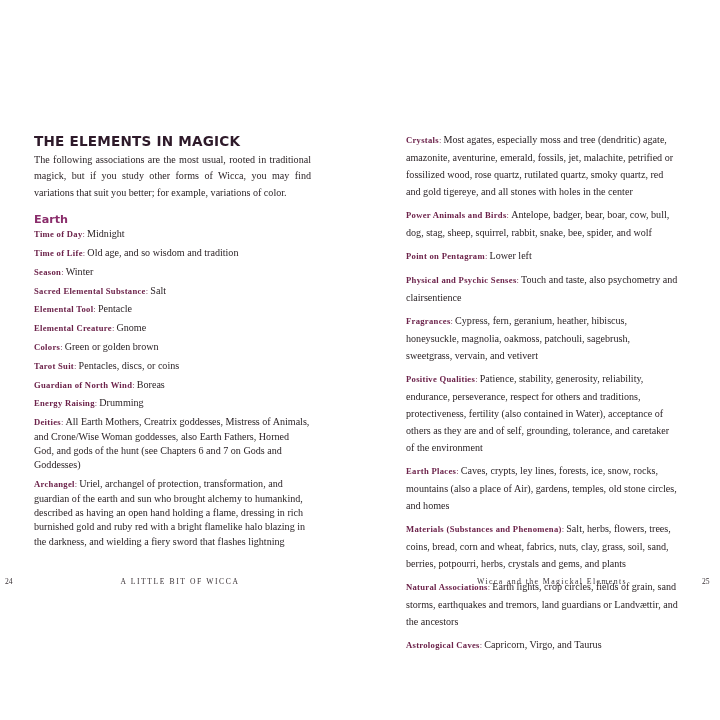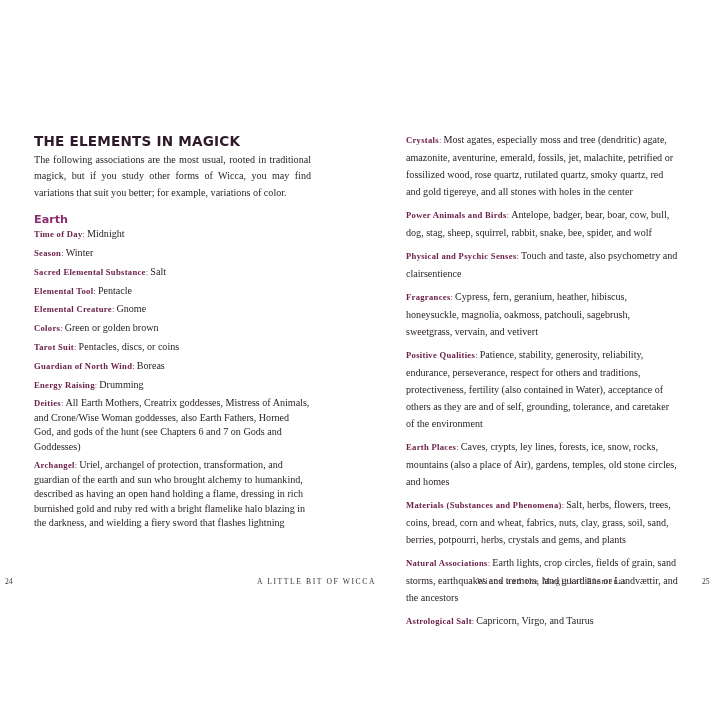--- a/index.html
+++ b/index.html
@@ -82,62 +82,64 @@
   .page-right .entry { line-height: 17px; margin-bottom: 6px; }
 
   .footer {
     position: absolute;
     top: 577px;
     font-size: 7.6px;
     color: #3a3236;
     letter-spacing: 1.2px;
   }
   .folio-left { left: 5px; letter-spacing: 0; }
-  .running-left { left: 16px; width: 360px; text-align: right; letter-spacing: 1.6px; }
+  .running-left { left: 0; width: 360px; text-align: center; letter-spacing: 1.6px; }
   .running-right { left: 12px; width: 360px; text-align: center; letter-spacing: 1.4px; font-size: 7.8px; }
   .folio-right { left: 342px; letter-spacing: 0; }
 </style>
 </head>
 <body>
 
 <div class="spread">
 
   <div class="page page-left">
     <div class="col">
       <div class="section-title">THE ELEMENTS IN MAGICK</div>
       <p class="intro">The following associations are the most usual, rooted in traditional magick, but if you study other forms of Wicca, you may find variations that suit you better; for example, variations of color.</p>
       <div class="element-name">Earth</div>
 
       <p class="entry tight"><span class="label">Time of Day</span><span class="sep">: </span><span>Midnight</span></p>
+      <p class="entry tight"><span class="label">Time of Life</span><span class="sep">: </span><span>Old age, and so wisdom and tradition</span></p>
       <p class="entry tight"><span class="label">Season</span><span class="sep">: </span><span>Winter</span></p>
       <p class="entry tight"><span class="label">Sacred Elemental Substance</span><span class="sep">: </span><span>Salt</span></p>
       <p class="entry tight"><span class="label">Elemental Tool</span><span class="sep">: </span><span>Pentacle</span></p>
       <p class="entry tight"><span class="label">Elemental Creature</span><span class="sep">: </span><span>Gnome</span></p>
       <p class="entry tight"><span class="label">Colors</span><span class="sep">: </span><span>Green or golden brown</span></p>
       <p class="entry tight"><span class="label">Tarot Suit</span><span class="sep">: </span><span>Pentacles, discs, or coins</span></p>
       <p class="entry tight"><span class="label">Guardian of North Wind</span><span class="sep">: </span><span>Boreas</span></p>
       <p class="entry tight"><span class="label">Energy Raising</span><span class="sep">: </span><span>Drumming</span></p>
       <p class="entry tight"><span class="label">Deities</span><span class="sep">: </span><span>All Earth Mothers, Creatrix goddesses, Mistress of Animals, and Crone/Wise Woman goddesses, also Earth Fathers, Horned God, and gods of the hunt (see Chapters 6 and 7 on Gods and Goddesses)</span></p>
       <p class="entry tight"><span class="label">Archangel</span><span class="sep">: </span><span>Uriel, archangel of protection, transformation, and guardian of the earth and sun who brought alchemy to humankind, described as having an open hand holding a flame, dressing in rich burnished gold and ruby red with a bright flamelike halo blazing in the darkness, and wielding a fiery sword that flashes lightning</span></p>
     </div>
 
     <div class="footer folio-left">24</div>
     <div class="footer running-left">A LITTLE BIT OF WICCA</div>
   </div>
 
   <div class="page page-right">
     <div class="col">
       <p class="entry"><span class="label">Crystals</span><span class="sep">: </span><span>Most agates, especially moss and tree (dendritic) agate, amazonite, aventurine, emerald, fossils, jet, malachite, petrified or fossilized wood, rose quartz, rutilated quartz, smoky quartz, red and gold tigereye, and all stones with holes in the center</span></p>
       <p class="entry"><span class="label">Power Animals and Birds</span><span class="sep">: </span><span>Antelope, badger, bear, boar, cow, bull, dog, stag, sheep, squirrel, rabbit, snake, bee, spider, and wolf</span></p>
+      <p class="entry"><span class="label">Point on Pentagram</span><span class="sep">: </span><span>Lower left</span></p>
       <p class="entry"><span class="label">Physical and Psychic Senses</span><span class="sep">: </span><span>Touch and taste, also psychometry and clairsentience</span></p>
       <p class="entry"><span class="label">Fragrances</span><span class="sep">: </span><span>Cypress, fern, geranium, heather, hibiscus, honeysuckle, magnolia, oakmoss, patchouli, sagebrush, sweetgrass, vervain, and vetivert</span></p>
       <p class="entry"><span class="label">Positive Qualities</span><span class="sep">: </span><span>Patience, stability, generosity, reliability, endurance, perseverance, respect for others and traditions, protectiveness, fertility (also contained in Water), acceptance of others as they are and of self, grounding, tolerance, and caretaker of the environment</span></p>
       <p class="entry"><span class="label">Earth Places</span><span class="sep">: </span><span>Caves, crypts, ley lines, forests, ice, snow, rocks, mountains (also a place of Air), gardens, temples, old stone circles, and homes</span></p>
       <p class="entry"><span class="label">Materials (Substances and Phenomena)</span><span class="sep">: </span><span>Salt, herbs, flowers, trees, coins, bread, corn and wheat, fabrics, nuts, clay, grass, soil, sand, berries, potpourri, herbs, crystals and gems, and plants</span></p>
       <p class="entry"><span class="label">Natural Associations</span><span class="sep">: </span><span>Earth lights, crop circles, fields of grain, sand storms, earthquakes and tremors, land guardians or Landvættir, and the ancestors</span></p>
-      <p class="entry"><span class="label">Astrological Salt</span><span class="sep">: </span><span>Capricorn, Virgo, and Taurus</span></p>
+      <p class="entry"><span class="label">Astrological Caves</span><span class="sep">: </span><span>Capricorn, Virgo, and Taurus</span></p>
     </div>
 
     <div class="footer running-right">Wicca and the Magickal Elements</div>
     <div class="footer folio-right">25</div>
   </div>
 
 </div>
 
 </body></html>

